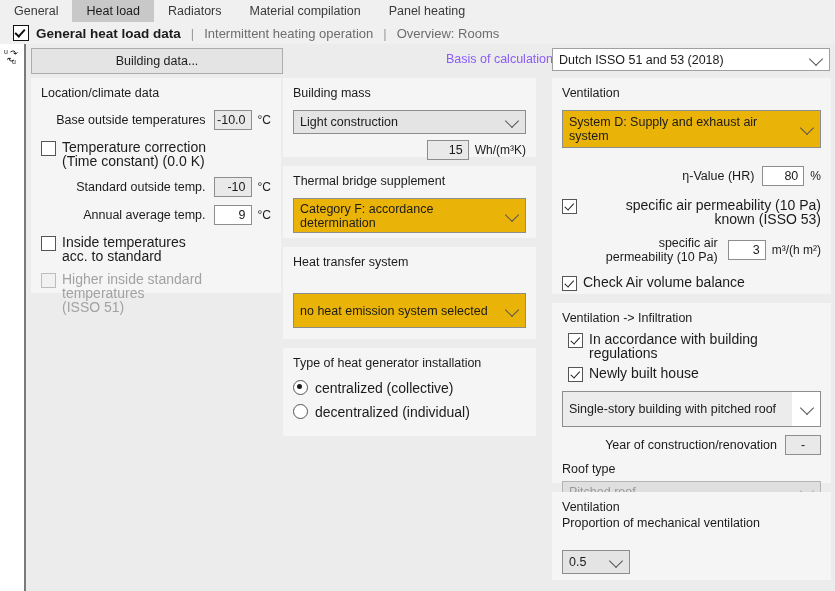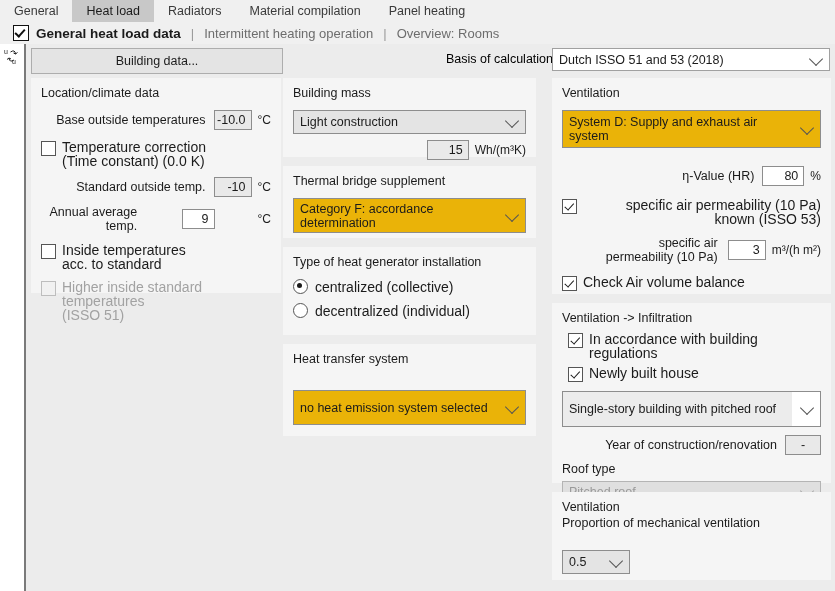--- a/index.html
+++ b/index.html
@@ -75,21 +75,21 @@
   .toolrow { position: absolute; left: 0; top: 4px; width: 809px; height: 26px; }
   .btn-building {
     position: absolute; left: 5px; top: 0; width: 250px; height: 24px;
     background: #e4e4e4; border: 1px solid #adadad;
     font-size: 12.5px; color: #1b1b1b;
     display: flex; align-items: center; justify-content: center;
     cursor: default;
   }
   .basis-label {
     position: absolute; right: 282px; top: 4px;
-    font-size: 12.5px; color: #000000; white-space: nowrap;
+    font-size: 12.5px; color: #8b5cf6; white-space: nowrap;
   }
   .basis-select {
     position: absolute; left: 526px; top: 0; width: 278px; height: 23px;
     background: #fff; border: 1px solid #a0a0a0;
     display: flex; align-items: center;
     font-size: 12.5px; color: #1b1b1b;
     padding-left: 6px; box-sizing: border-box; cursor: default;
   }
 
   
@@ -241,21 +241,21 @@
               <span>(Time constant) (0.0 K)</span>
             </span>
           </div>
 
           <div class="fieldrow">
             <span class="rowlabel">Standard outside temp.</span>
             <span class="field ro" style="width:38px;margin-left:8px;">-10</span>
             <span class="unit">°C</span>
           </div>
 
-          <div class="fieldrow" style="margin-bottom:10px;gap:37px;">
+          <div class="fieldrow" style="margin-bottom:10px;">
             <span class="rowlabel">Annual average temp.</span>
             <span class="field" style="width:38px;margin-left:8px;">9</span>
             <span class="unit">°C</span>
           </div>
 
           <div class="cb" style="margin-bottom:9px;">
             <span class="cbox"></span>
             <span class="cbtext">
               <span>Inside temperatures</span><br>
               <span>acc. to standard</span>
@@ -287,37 +287,37 @@
         </div>
 
         <div class="panel" style="height:72px;">
           <div class="panel-title">Thermal bridge supplement</div>
           <div class="combo" style="height:35px;">
             <span>Category F: accordance determination</span>
             <span class="chev"></span>
           </div>
         </div>
 
+        <div class="panel" style="height:92px;">
+          <div class="panel-title" style="margin-bottom:24px;">Heat transfer system</div>
+          <div class="combo" style="height:35px;">
+            <span>no heat emission system selected</span>
+            <span class="chev"></span>
+          </div>
+        </div>
+
         <div class="panel" style="height:88px;">
           <div class="panel-title">Type of heat generator installation</div>
           <div class="radio">
             <span class="rbox sel"></span>
             <span class="cbtext">centralized (collective)</span>
           </div>
           <div class="radio" style="margin-bottom:0;">
             <span class="rbox"></span>
             <span class="cbtext">decentralized (individual)</span>
-          </div>
-        </div>
-
-        <div class="panel" style="height:92px;">
-          <div class="panel-title" style="margin-bottom:24px;">Heat transfer system</div>
-          <div class="combo" style="height:35px;">
-            <span>no heat emission system selected</span>
-            <span class="chev"></span>
           </div>
         </div>
 
       </div>
 
       <div class="col col-right">
 
         <div class="panel" style="height:216px;">
           <div class="panel-title">Ventilation</div>
           <div class="combo" style="height:38px;">

